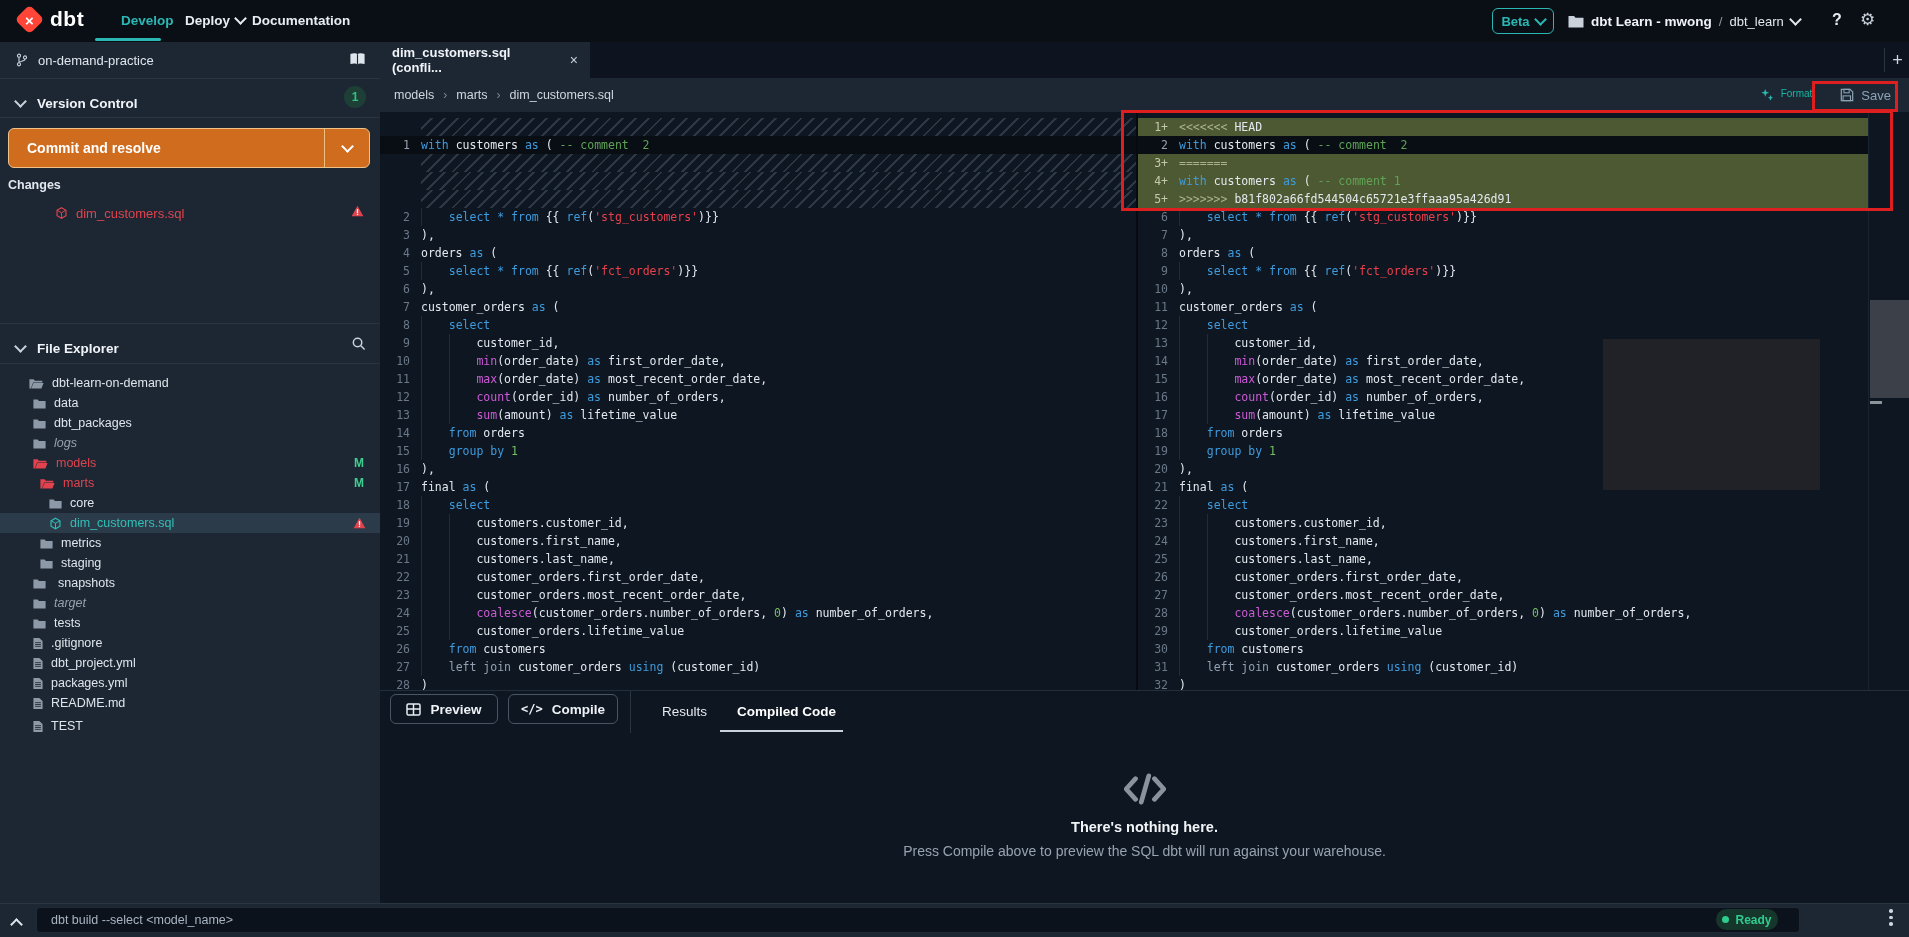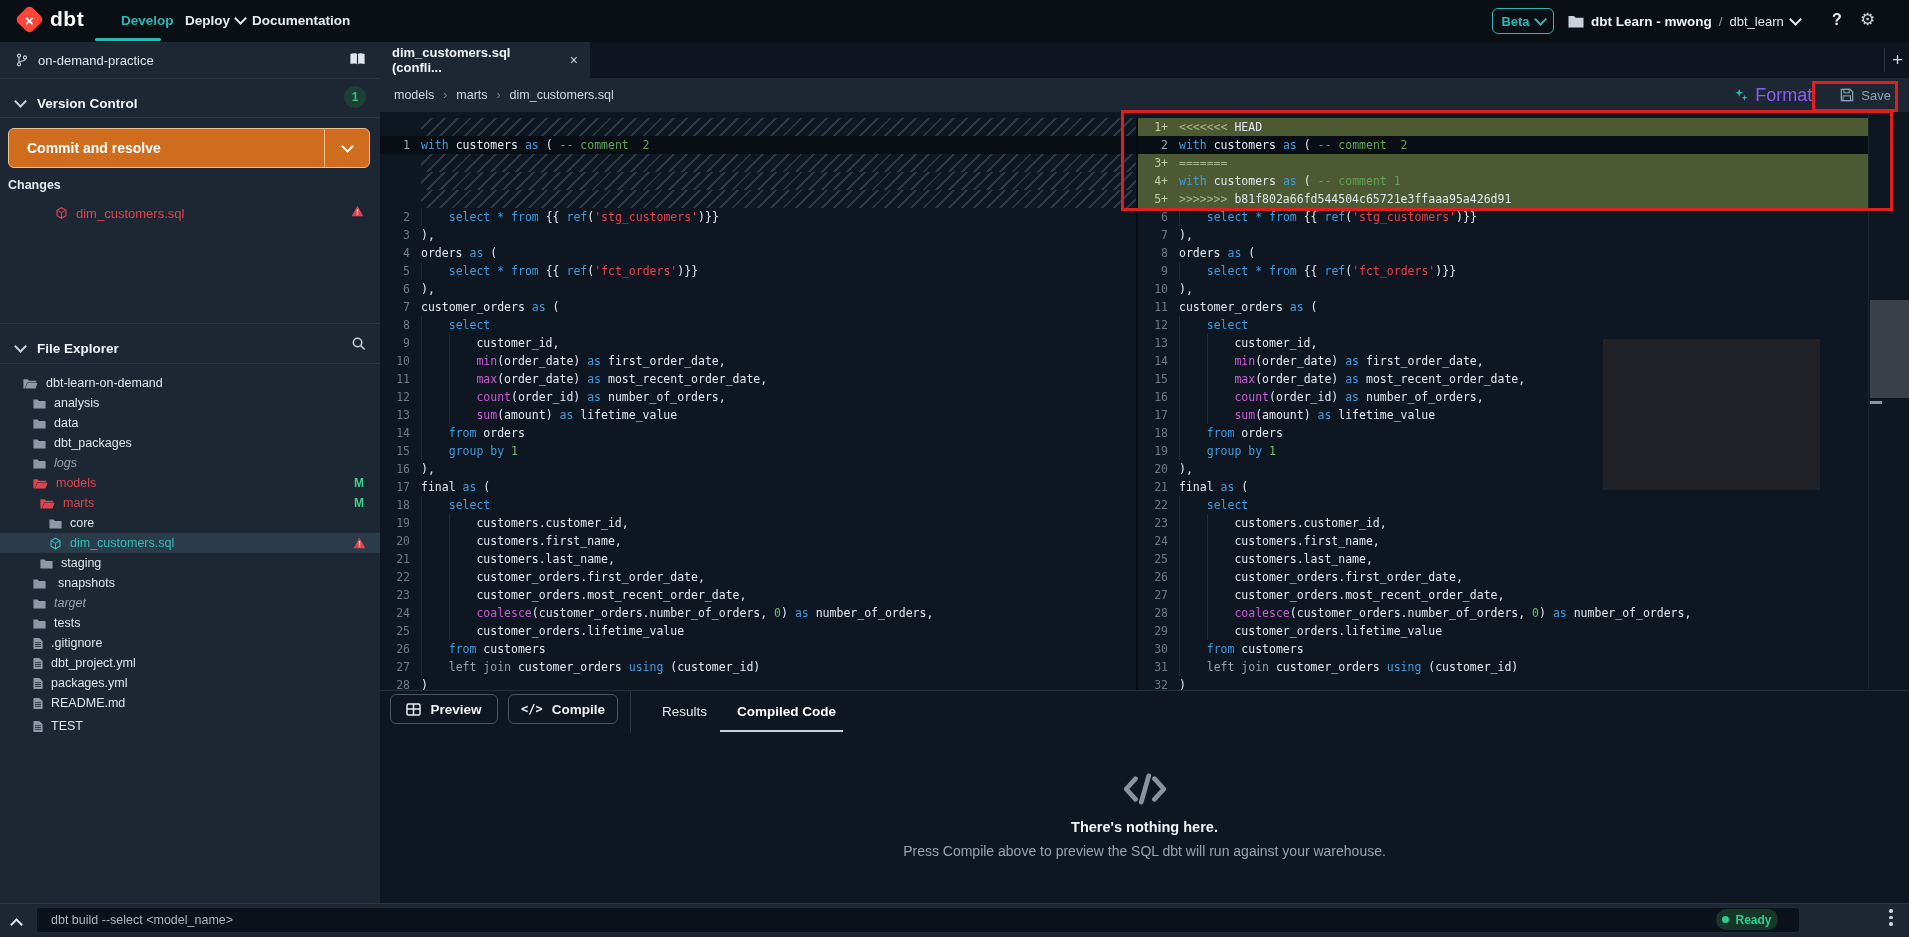--- a/index.html
+++ b/index.html
@@ -63,21 +63,21 @@
   .tabbar{left:380px;top:42px;width:1529px;height:36px;background:#0d141f;}
   .tab{left:380px;top:42px;width:210px;height:36px;background:#1c2733;display:flex;align-items:center;
        padding:0 12px;gap:10px;font-size:13px;font-weight:bold;color:#f0f3f7;box-sizing:border-box;}
   .tab-close{color:#c9d1da;font-weight:normal;font-size:14px;margin-left:auto;}
   .tab-plus{left:1884px;top:48px;width:25px;height:24px;display:flex;align-items:center;justify-content:center;
             color:#cfd6de;font-size:18px;border-left:1px solid #2a3542;}
   .crumbrow{left:380px;top:78px;width:1529px;height:34px;background:#1c2733;display:flex;align-items:center;}
   .crumbs{margin-left:14px;display:flex;align-items:center;gap:9px;font-size:12.5px;color:#cfd6de;}
   .crumb-sep{color:#7c8694;font-size:12px;}
   .crumb-actions{margin-left:auto;margin-right:18px;display:flex;align-items:center;gap:28px;}
-  .format-btn{display:flex;align-items:center;gap:7px;color:#8b5cf6;font-size:18px;}
+  .format-btn{display:flex;gap:7px;color:#14b8a6;font-size:10px;}
   .save-btn{display:flex;align-items:center;gap:7px;color:#8ba3b4;font-size:13px;}
 
   .editor{left:380px;top:112px;width:1529px;height:578px;background:#0e1621;overflow:hidden;}
   .pane{position:absolute;top:0;height:578px;overflow:hidden;padding-top:6px;box-sizing:border-box;}
   .pane-left{left:0;width:756px;}
   .pane-right{left:756px;width:732px;border-left:2px solid #070b11;}
   .crow{position:relative;display:flex;height:18px;line-height:18px;
         font-family:"DejaVu Sans Mono",monospace;font-size:11.5px;white-space:pre;}
   .gut{width:30px;flex:none;text-align:right;color:#6b7888;}
   .codetxt{position:relative;flex:1;margin-left:11px;}
@@ -217,36 +217,28 @@
       <span class="sec-title">File Explorer</span>
       <span class="fe-search">
         <svg width="15" height="15" viewBox="0 0 16 16">
             <circle cx="7" cy="7" r="4.5" fill="none" stroke="#c9d1da" stroke-width="1.6"></circle>
             <path d="M10.5 10.5 14.5 14.5" stroke="#c9d1da" stroke-width="1.6"></path>
           </svg>
       </span>
     </div>
     <div class="abs fe-divider2"></div>
     <div class="abs tree" id="file-tree">
-        <div class="tree-item" style="padding-left: 23px;">
+        <div class="tree-item" style="padding-left: 29px;">
           <span style="display:flex">
             <svg width="15" height="11" viewBox="0 0 18 13">
               <path d="M.5 1.5h5l1.5 1.7h9v2H5L2.2 12.5H.5Z" fill="#8d99a7"></path>
               <path d="M5.4 6h12.1l-2.6 6.5H2.6Z" fill="#8d99a7"></path>
             </svg>
           </span>
                    <span class="tree-label">dbt-learn-on-demand</span>
-        </div>
-        <div class="tree-item" style="padding-left: 33px;">
-          <span style="display:flex">
-            <svg width="13" height="11" viewBox="0 0 16 13">
-              <path d="M.5 1.5h5.2l1.6 1.8h8.2v9.2H.5Z" fill="#8d99a7"></path>
-            </svg>
-          </span>
-                   <span class="tree-label">analysis</span>
         </div>
         <div class="tree-item" style="padding-left: 33px;">
           <span style="display:flex">
             <svg width="13" height="11" viewBox="0 0 16 13">
               <path d="M.5 1.5h5.2l1.6 1.8h8.2v9.2H.5Z" fill="#8d99a7"></path>
             </svg>
           </span>
                    <span class="tree-label">data</span>
         </div>
         <div class="tree-item" style="padding-left: 33px;">
@@ -299,20 +291,28 @@
               <path d="M8 1.5 13.5 4.6v6.8L8 14.5 2.5 11.4V4.6Z" fill="none" stroke="#2fc0b7" stroke-width="1.4"></path>
               <path d="M2.5 4.6 8 7.7l5.5-3.1M8 7.7v6.8" stroke="#2fc0b7" fill="none" stroke-width="1.2"></path>
             </svg>
           </span>
                    <span class="tree-label">dim_customers.sql</span>
           <span class="tree-warn"><svg width="13" height="12" viewBox="0 0 20 18">
               <path d="M10 1 19 17H1Z" fill="#e0434d"></path>
               <rect x="9" y="6" width="2" height="6" fill="#fff"></rect>
               <rect x="9" y="13.2" width="2" height="2" fill="#fff"></rect>
             </svg></span>
+        </div>
+        <div class="tree-item" style="padding-left: 40px;">
+          <span style="display:flex">
+            <svg width="13" height="11" viewBox="0 0 16 13">
+              <path d="M.5 1.5h5.2l1.6 1.8h8.2v9.2H.5Z" fill="#8d99a7"></path>
+            </svg>
+          </span>
+                   <span class="tree-label">metrics</span>
         </div>
         <div class="tree-item" style="padding-left: 40px;">
           <span style="display:flex">
             <svg width="13" height="11" viewBox="0 0 16 13">
               <path d="M.5 1.5h5.2l1.6 1.8h8.2v9.2H.5Z" fill="#8d99a7"></path>
             </svg>
           </span>
                    <span class="tree-label">staging</span>
         </div>
         <div class="tree-item" style="padding-left: 33px; gap: 12px;">

